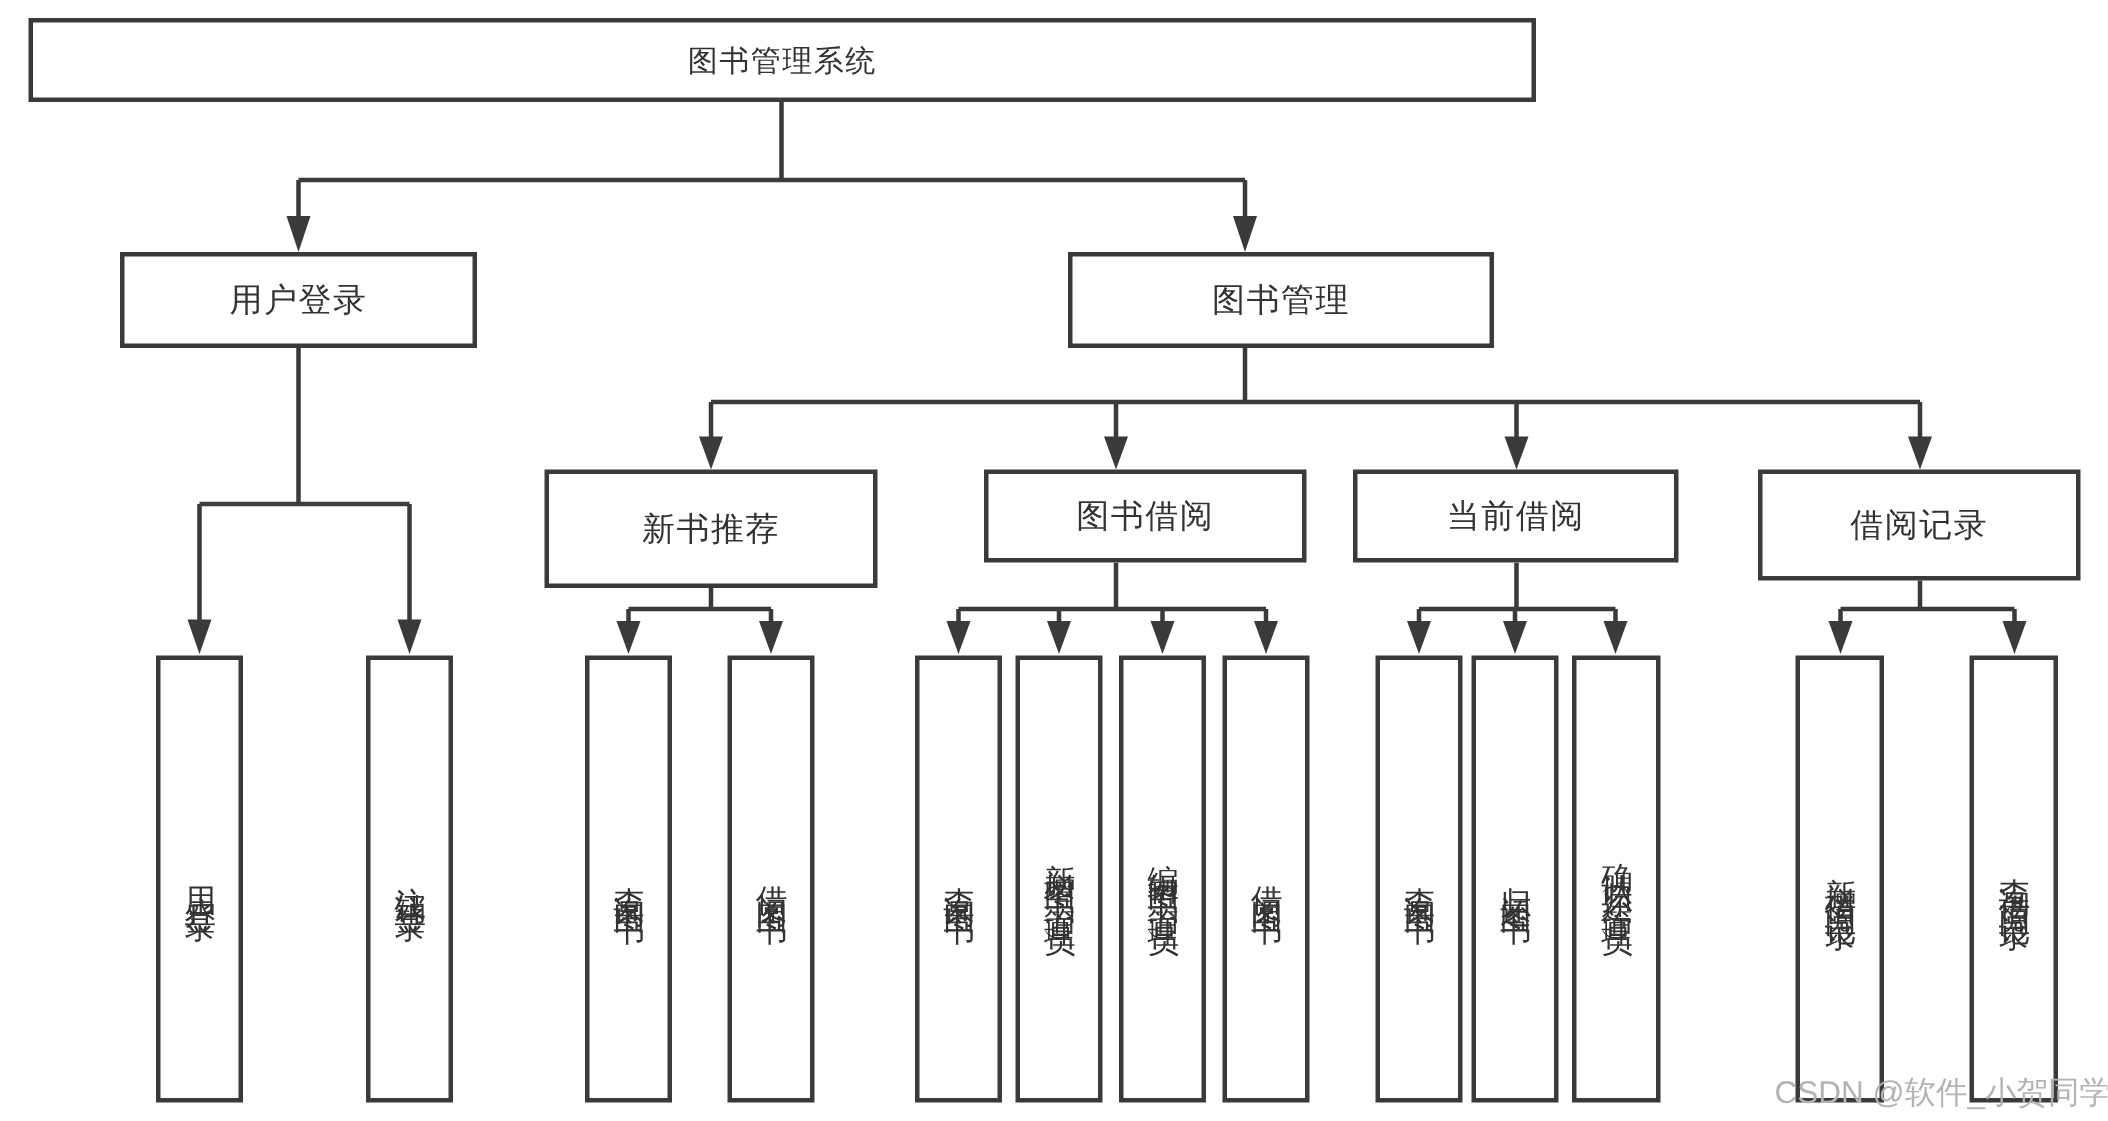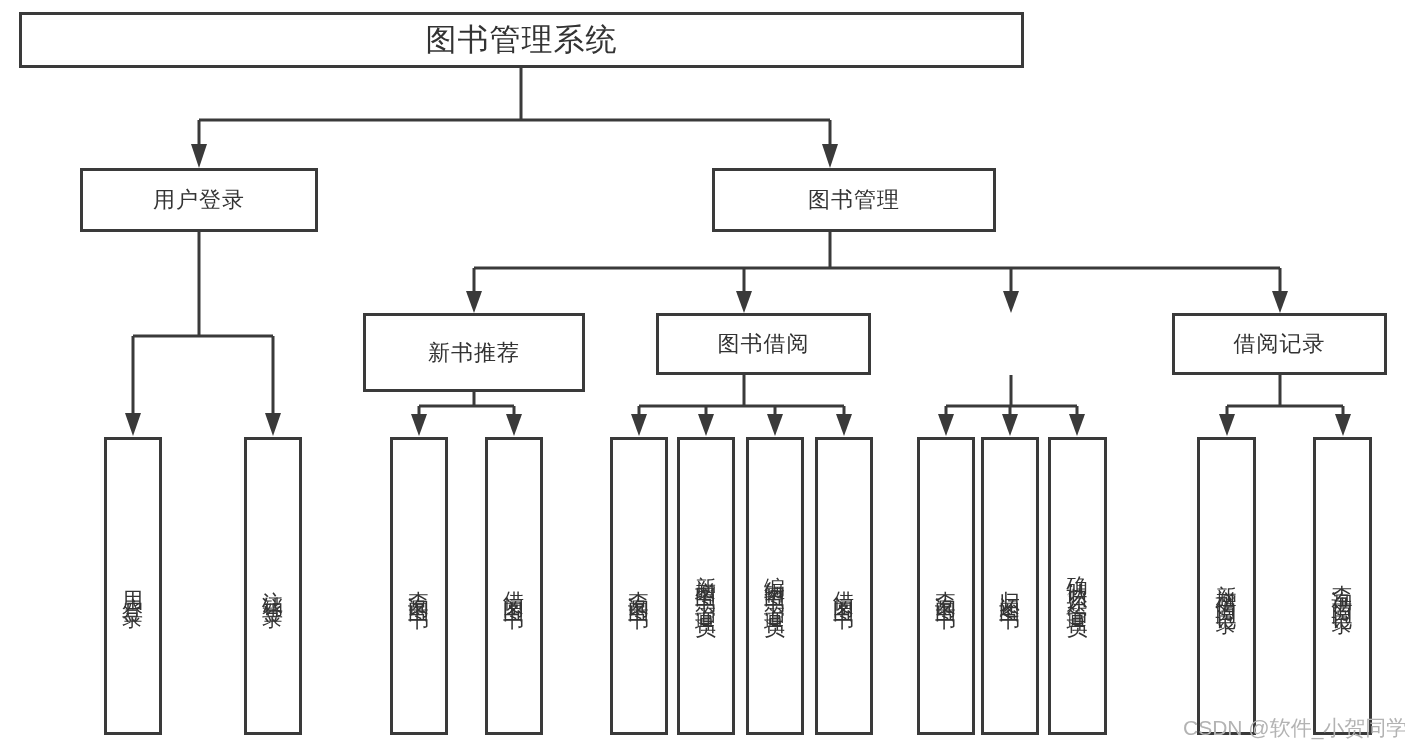--- a/index.html
+++ b/index.html
@@ -11,21 +11,21 @@
     position: absolute;
     background: #ffffff;
     border: 3px solid #3a3a3a;
     display: flex;
     align-items: center;
     justify-content: center;
     color: #333333;
     text-align: center;
   }
   .h-node { font-size: 22px; letter-spacing: 1px; white-space: nowrap; }
-  .root-node { font-size: 31px; }
+  .root-node { font-size: 20px; }
   .v-node span {
     writing-mode: vertical-rl;
     text-orientation: mixed;
     font-size: 21px;
     letter-spacing: 6px;
     line-height: 1;
     white-space: nowrap;
   }
   .watermark {
     position: absolute;
@@ -92,21 +92,24 @@
   <div class="node h-node" style="left:712px;top:168px;width:284px;height:64px">
     <span>图书管理</span>
   </div>
 
   <div class="node h-node" style="left:363px;top:313px;width:222px;height:79px">
     <span>新书推荐</span>
   </div>
   <div class="node h-node" style="left:656px;top:313px;width:215px;height:62px">
     <span>图书借阅</span>
   </div>
-  <div class="node h-node" style="left:1172px;top:313px;width:215px;height:62px">
+  <div class="node h-node" style="left:902px;top:313px;width:217px;height:62px">
+    <span>当前借阅</span>
+  </div>
+  <div class="node h-node" style="left:1172px;top:313px;width:215px;height:74px">
     <span>借阅记录</span>
   </div>
 
   <div class="node v-node" style="left:104px;top:437px;width:58px;height:298px">
     <span>用户登录</span>
   </div>
   <div class="node v-node" style="left:244px;top:437px;width:58px;height:298px">
     <span>注销登录</span>
   </div>
 

